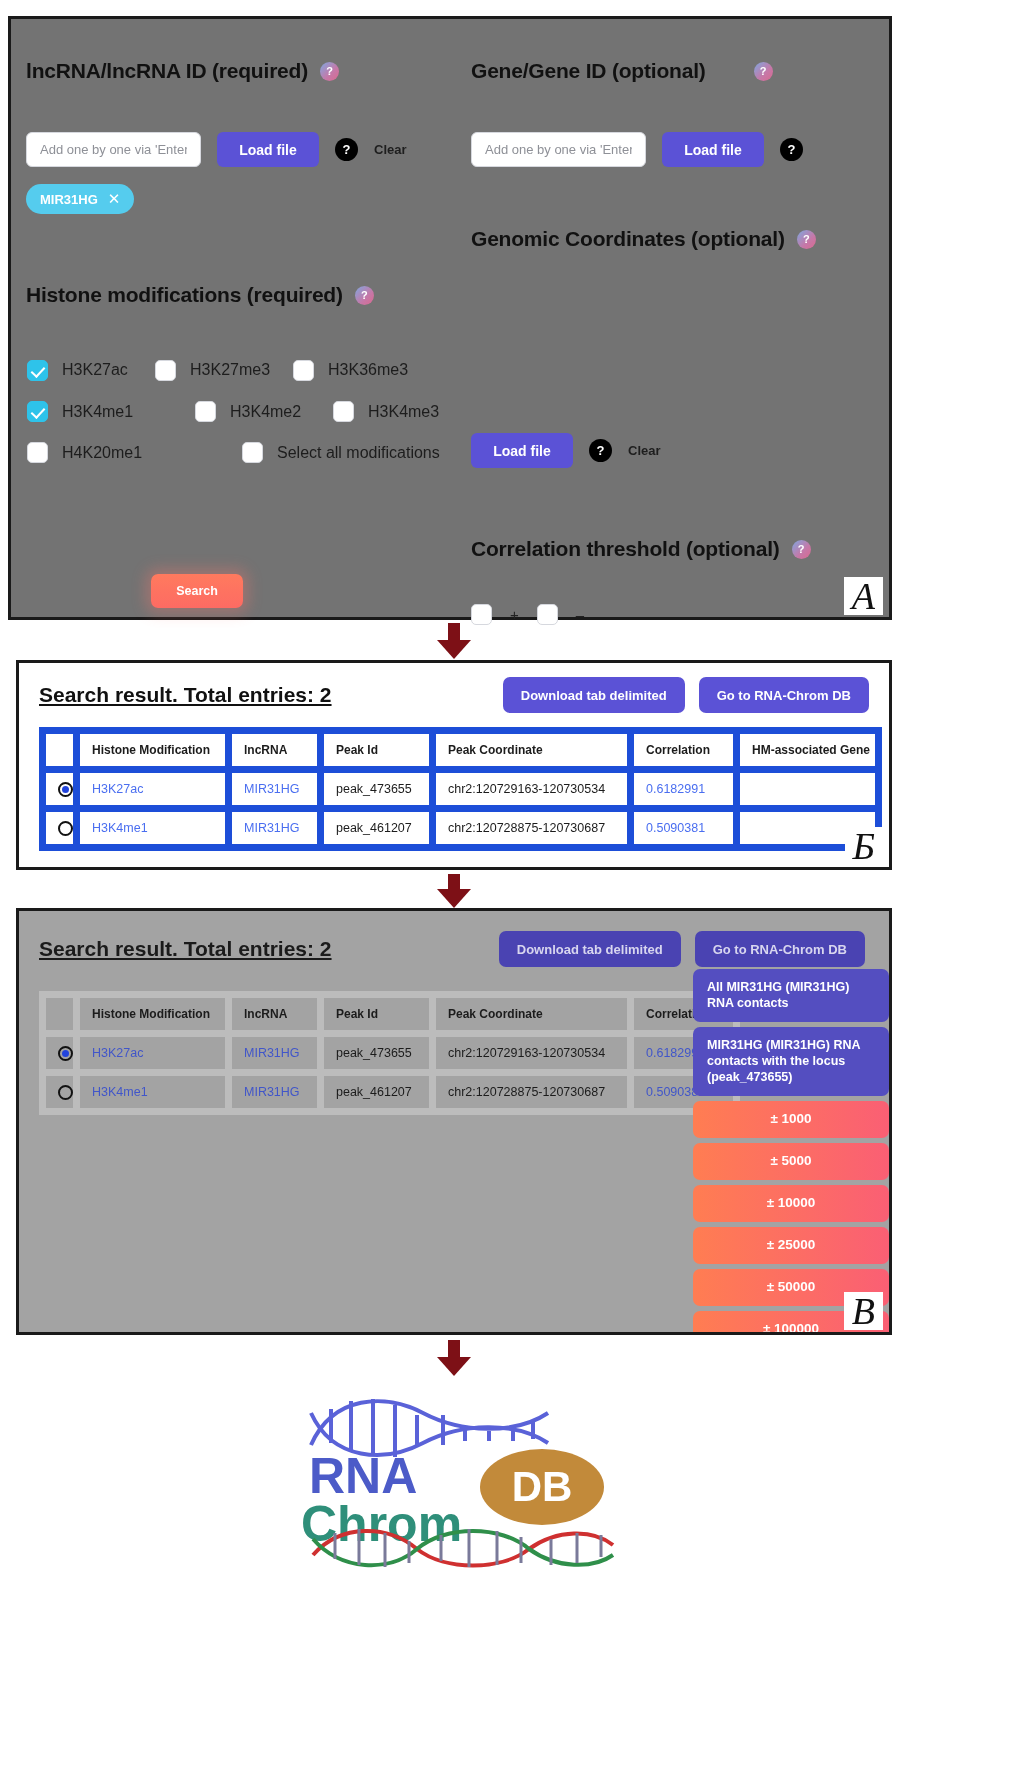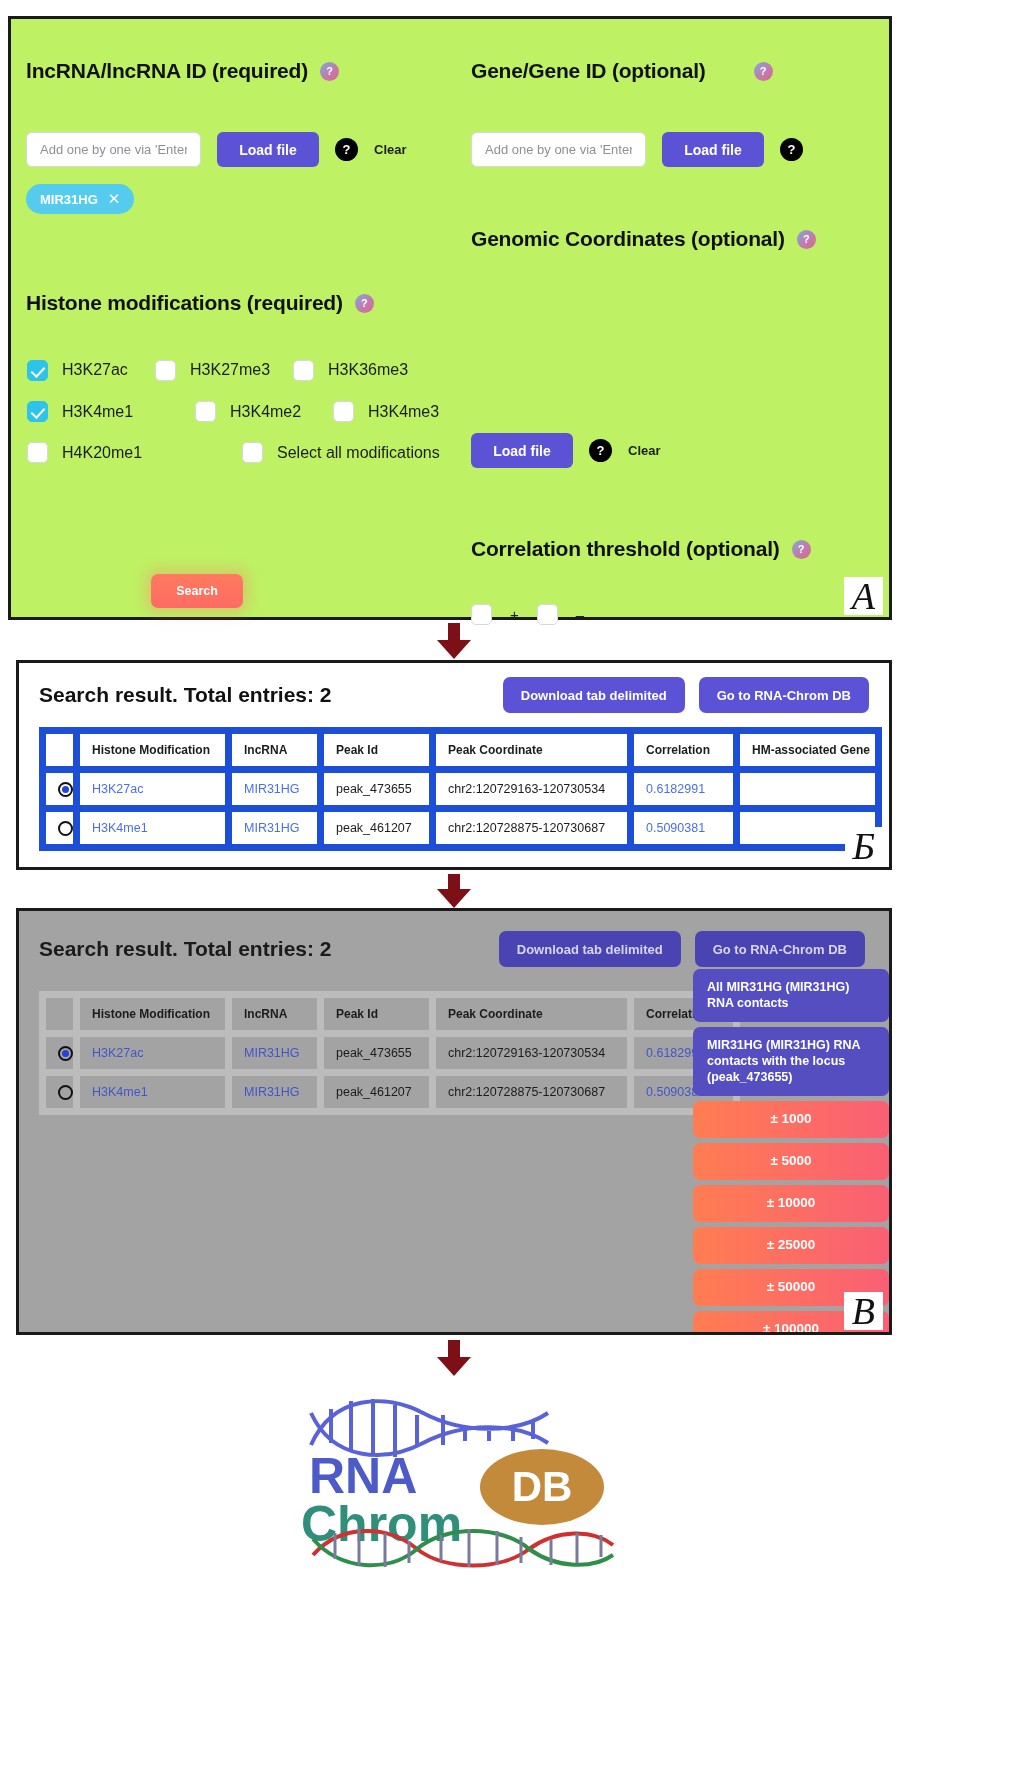--- a/index.html
+++ b/index.html
@@ -8,21 +8,21 @@
     height: 1778px;
     background: #ffffff;
     font-family: "Liberation Sans", sans-serif;
     overflow: hidden;
   }
   .page { position: relative; width: 1026px; height: 1778px; background:#fff; }
 
   
   .panel {
     border: 3px solid #1a1a1a;
-    background: #bef264;
+    background: #737373;
     position: relative;
   }
   .panel-letter {
     position: absolute;
     right: 6px; bottom: 2px;
     font-family: "Liberation Serif", serif;
     font-style: italic;
     font-size: 38px;
     font-weight: 400;
     color: #111;
@@ -163,20 +163,21 @@
     background: #fff;
   }
   .resultHeader {
     display: flex; align-items: center;
     padding: 14px 20px 6px 20px;
     gap: 14px;
   }
   .resultTitle {
     font-size: 21px; font-weight: bold; color:#111;
     flex: 1 1 auto;
+    text-decoration: underline;
   }
   .btn-purple {
     background: #5b52d6;
     color: #fff; border: none; border-radius: 7px;
     font-size: 13px; font-weight: bold;
     height: 36px; padding: 0 18px;
     cursor: pointer;
     font-family: "Liberation Sans", sans-serif;
     white-space: nowrap;
   }
@@ -303,21 +304,21 @@
       <span class="helpdot">?</span>
     </div>
 
 
     <div class="row-inline" style="position:absolute;left:460px;top:414px;">
       <button class="btn-load">Load file</button>
       <span class="blackdot">?</span>
       <span class="clearlbl">Clear</span>
     </div>
 
-    <div style="position:absolute;left:15px;top:272px;" class="sectionTitle">
+    <div style="position:absolute;left:15px;top:264px;" class="sectionTitle">
       <span>Histone modifications (required)</span>
       <span class="helpdot">?</span>
     </div>
 
     <div style="position:absolute;left:16px;top:330px;width:420px;">
 
       <div class="cbrow" style="height:42px;">
         <div class="cbcell" style="width:128px;">
           <span class="cbox checked"></span>
           <span class="cblabel">H3K27ac</span>

